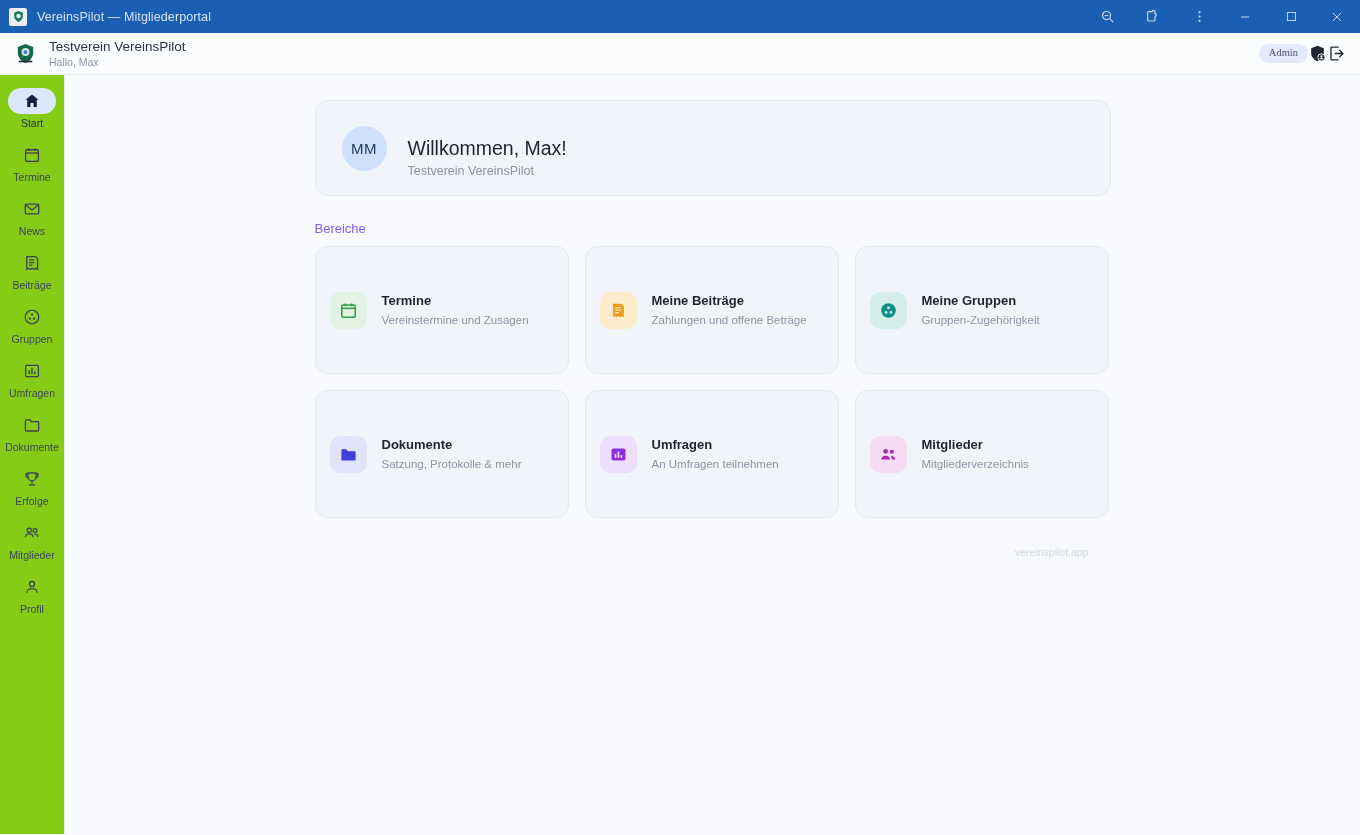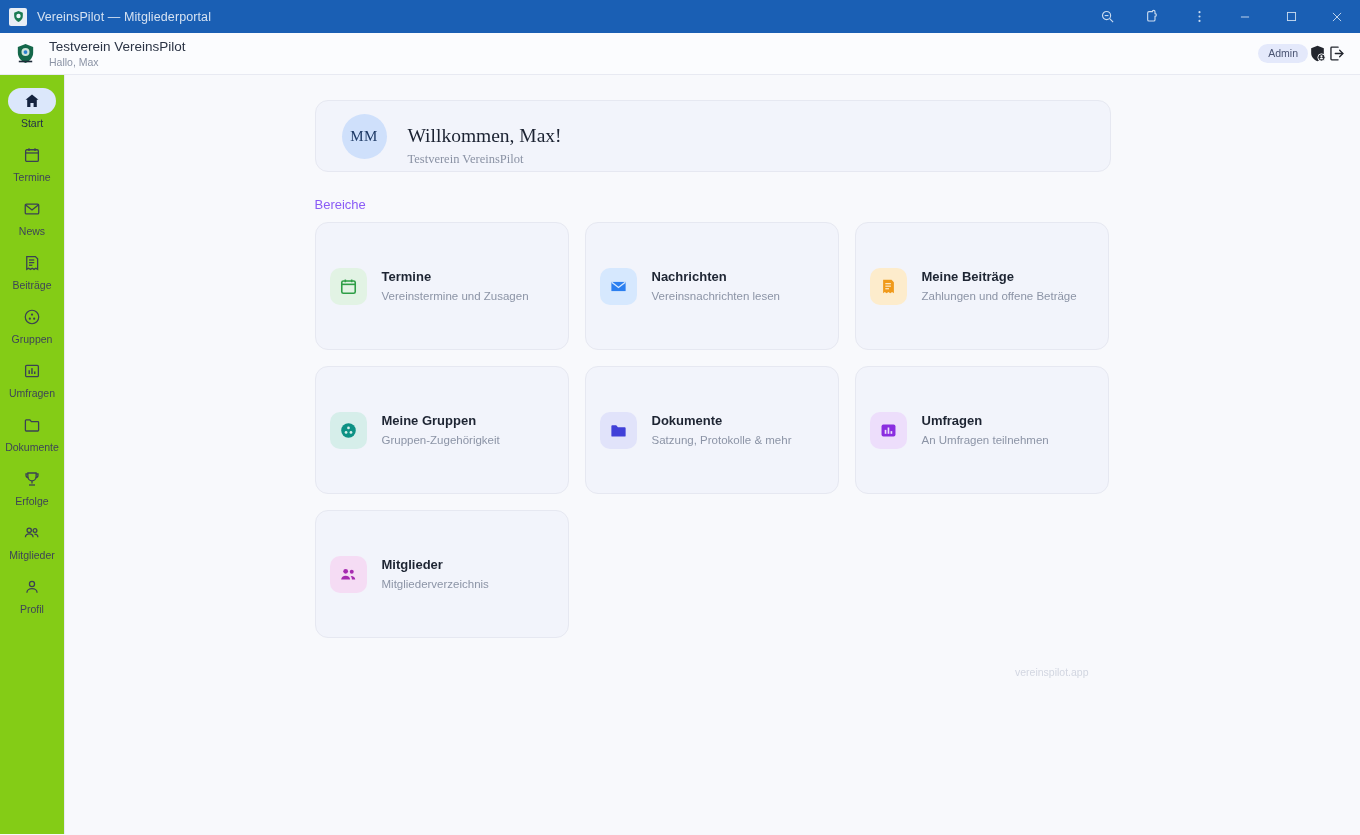--- a/index.html
+++ b/index.html
@@ -54,21 +54,21 @@
   .brand { display: flex; align-items: center; gap: 11px; }
   .brand-logo {
     width: 25px; height: 25px;
     display: flex; align-items: center; justify-content: center;
   }
   .brand-text { display: flex; flex-direction: column; justify-content: center; }
   .brand-title { font-size: 13.5px; color: #2b3445; line-height: 15px; }
   .brand-sub { font-size: 10.5px; color: #8b93a5; line-height: 14px; margin-top: 1px; }
 
   .header-right {
-    margin-left: auto; display: flex; align-items: center; 
+    margin-left: auto; display: flex; align-items: center;  font-family: Liberation Serif, serif;
   }
   .badge-admin {
     background: #e4e9fb; color: #4a5472;
     font-size: 10.5px; padding: 4px 10px 5px; border-radius: 11px;
     line-height: 1;
   }
   .hdr-icon { color: #2c3342; display: flex; align-items: center; }
   .hdr-icon svg { display: block; }
 
   
@@ -106,24 +106,23 @@
   .main {
     flex: 1; background: #f8f9fc;
     overflow: hidden; position: relative;
   }
   .content { width: 796px; margin: 0 auto; padding-top: 25px; }
 
   .welcome-card {
     background: #f2f4fb;
     border: 1px solid #e6e8f1;
     border-radius: 13px;
-    height: 72px;
+    height: 96px;
     display: flex; align-items: center;
     padding: 0 0 0 26px;
-    font-family: Liberation Serif, serif;
   }
   .avatar {
     width: 45px; height: 45px; border-radius: 50%;
     background: #cfe0fb; color: #1e3a66;
     display: flex; align-items: center; justify-content: center;
     font-size: 15px; letter-spacing: .4px;
   }
   .welcome-text { margin-left: 21px; }
   .welcome-title { font-size: 19.5px; color: #1b2231; line-height: 24px; margin-top: 18px; }
   .welcome-sub { font-size: 12.5px; color: #8a92a4; margin-top: 4px; line-height: 15px; }
@@ -391,32 +390,20 @@
                 <line x1="8" y1="3.2" x2="8" y2="6.6"></line>
                 <line x1="16" y1="3.2" x2="16" y2="6.6"></line>
               </svg>
           </span>
           <div class="tile-text">
             <div class="tile-title">Termine</div>
             <div class="tile-sub">Vereinstermine und Zusagen</div>
           </div>
         </div>
 
-        <div class="tile">
-          <span class="tile-icon" style="background:#d6e8fe">
-            <svg width="19" height="19" viewBox="0 0 24 24" fill="#2b7ff0">
-                <path d="M3 6.2h18v11.6H3z" fill="#2b7ff0"></path>
-                <path d="M3.4 6.6 12 13.2l8.6-6.6" fill="none" stroke="#d6e8fe" stroke-width="1.8"></path>
-              </svg>
-          </span>
-          <div class="tile-text">
-            <div class="tile-title">Nachrichten</div>
-            <div class="tile-sub">Vereinsnachrichten lesen</div>
-          </div>
-        </div>
 
         <div class="tile">
           <span class="tile-icon" style="background:#fdeccc">
             <svg width="19" height="19" viewBox="0 0 24 24">
                 <path d="M5.2 3.5h10.6l3 3v14l-2.3-1.5-2.3 1.5-2.3-1.5-2.3 1.5-2.3-1.5-2.1 1.5z" fill="#f09a1b"></path>
                 <g stroke="#fdeccc" stroke-width="1.5">
                   <line x1="8" y1="8.4" x2="15" y2="8.4"></line>
                   <line x1="8" y1="11.6" x2="15" y2="11.6"></line>
                   <line x1="8" y1="14.8" x2="12.6" y2="14.8"></line>
                 </g>

